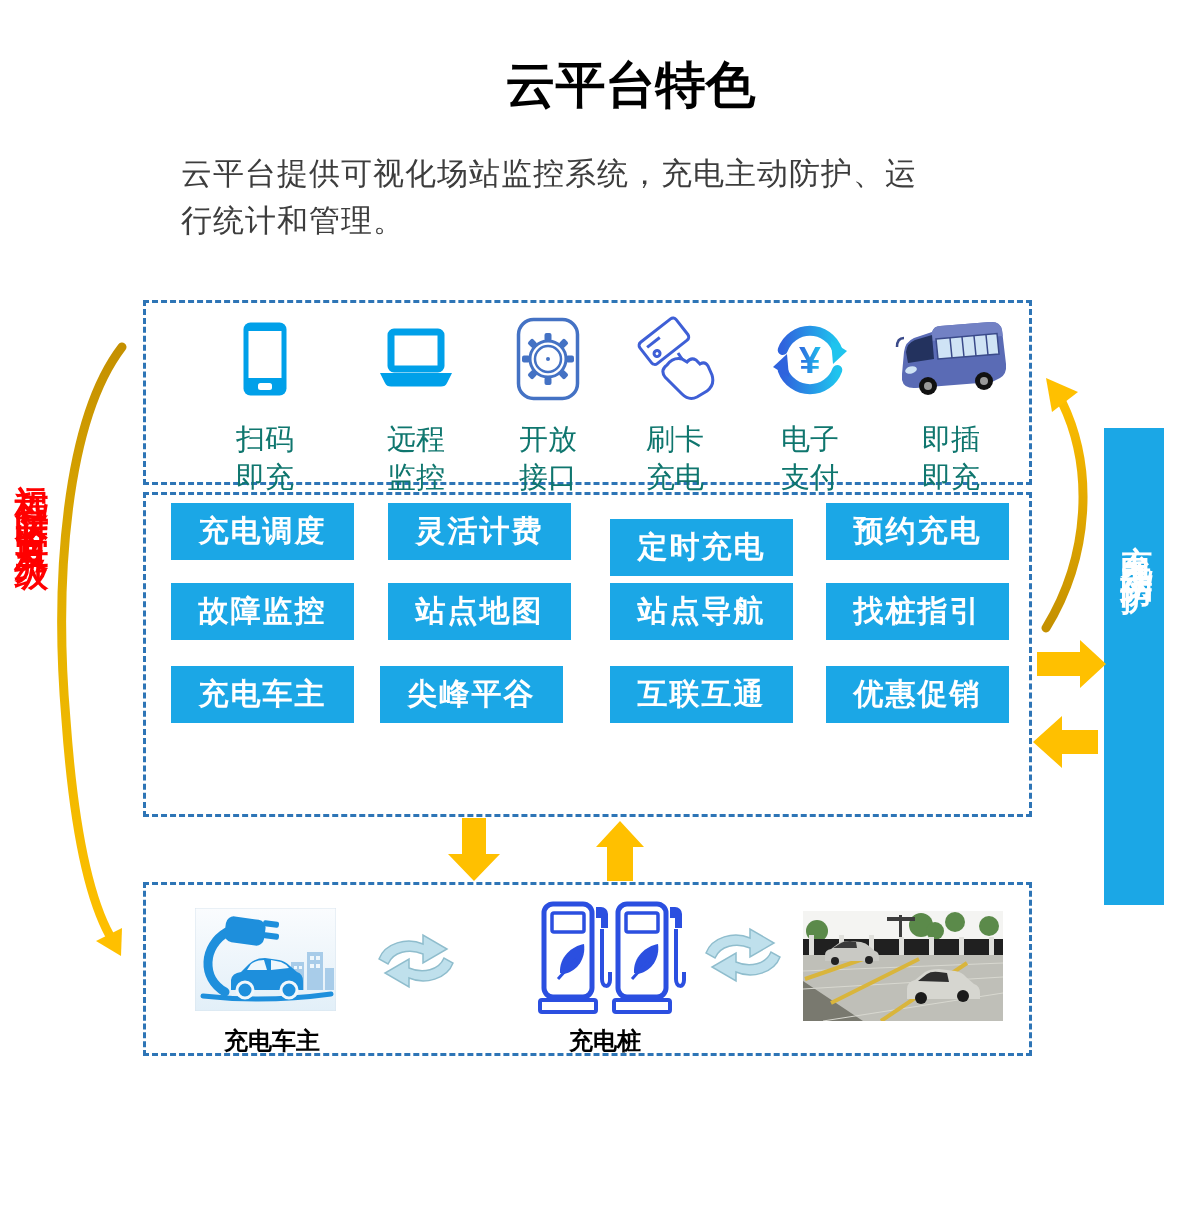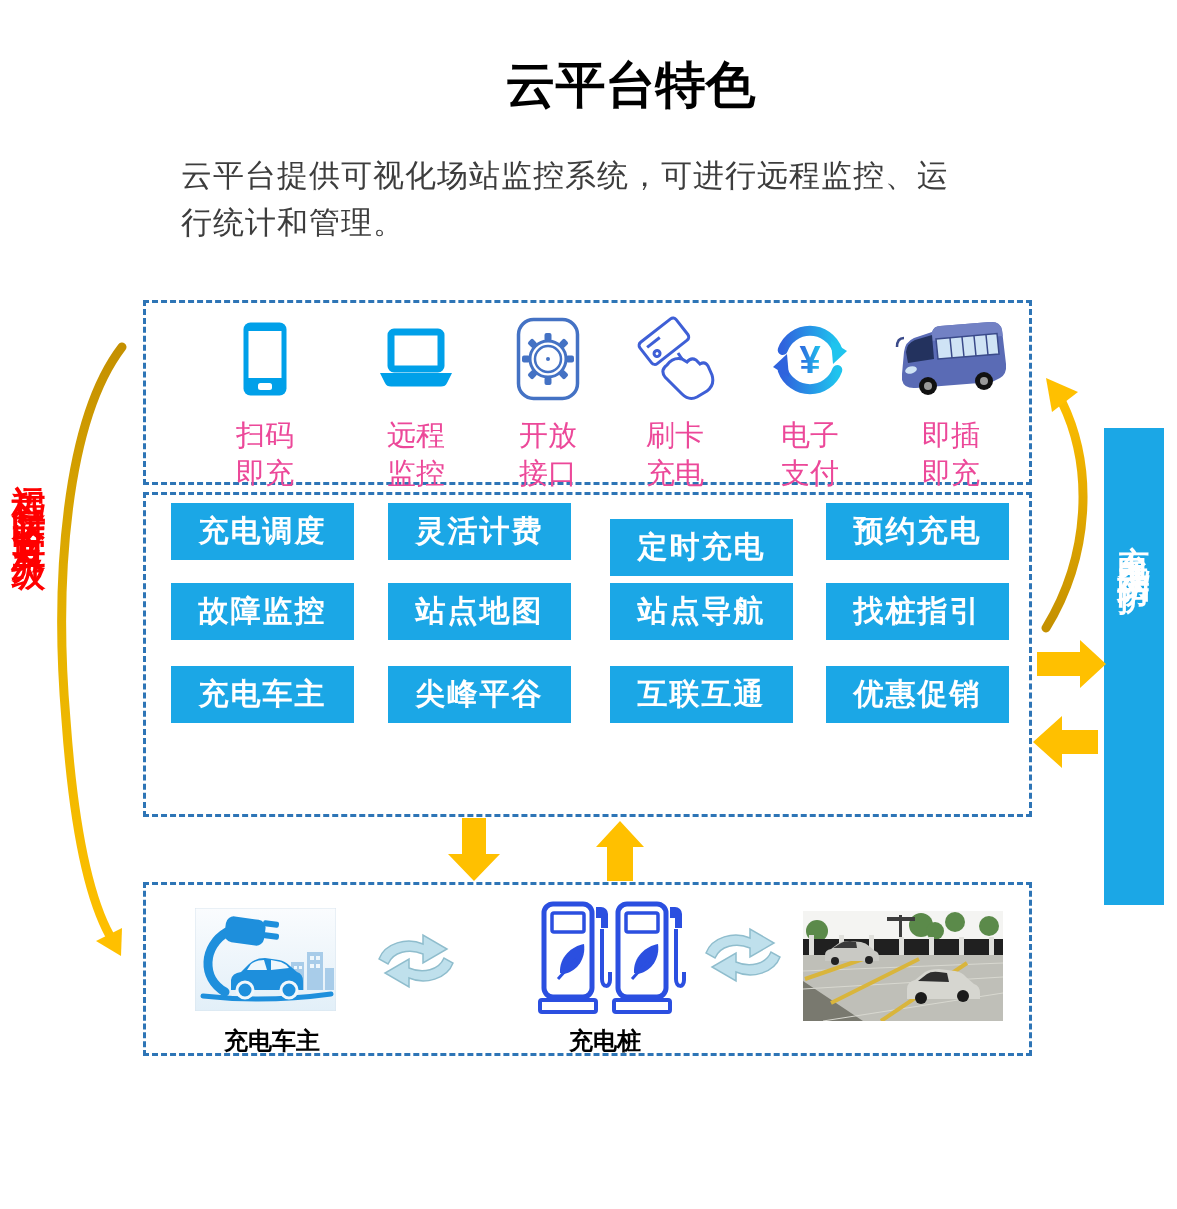--- a/index.html
+++ b/index.html
@@ -1,29 +1,29 @@
 <!DOCTYPE html>
 <html style="--accent-blue: #1BA7E6; --dash-border: #2E75B6; --arrow-yellow: #FFC000; --arrow-gold: #C49000; --banner-red: #FF0000; --icon-blue: #00A0E9; --gear-blue: #4472C4; --pile-blue: #2B4FE0; --swap-arrow-blue: #BFE0EC; --text-dark: #3D3D3D;"><head>
 <meta charset="utf-8">
 <style>
   *{box-sizing:border-box;margin:0;padding:0}
   body{margin:0;background:#fff}
   .canvas{position:relative;width:1177px;height:1209px;background:#fff;overflow:hidden;
-          font-family:Liberation Sans, sans-serif;color:#000}
+          font-family:Liberation Mono, monospace;color:#000}
   .title{position:absolute;left:42px;top:52px;width:1177px;text-align:center;
          font-size:50px;font-weight:bold;color:#000}
   .subtitle{position:absolute;left:181px;top:152px;font-size:31px;line-height:47px;
             color:#3d3d3d;letter-spacing:1px}
   .box{position:absolute;border:3px dashed var(--dash-border,#2E75B6);background:transparent}
   .top-box{left:143px;top:300px;width:889px;height:185px}
   .mid-box{left:143px;top:492px;width:889px;height:325px}
   .bottom-box{left:143px;top:882px;width:889px;height:174px}
   .feature{position:absolute;width:124px;top:10px;text-align:center}
   .icon-wrap{height:92px;display:flex;align-items:center;justify-content:center}
-  .flabel{margin-top:11px;font-size:29px;line-height:38px;color:#ec4899}
+  .flabel{margin-top:18px;font-size:29px;line-height:38px;color:#0f766e}
   .fn-btn{position:absolute;width:183px;height:57px;background:var(--accent-blue,#1BA7E6);
           color:#fff;font-size:30px;font-weight:bold;display:flex;align-items:center;
           justify-content:center;letter-spacing:2px}
   .left-banner{position:absolute;left:6px;top:458px;writing-mode:vertical-rl;
                font-size:34px;font-weight:bold;color:var(--banner-red,#FF0000);letter-spacing:9px}
   .right-bar{position:absolute;left:1104px;top:428px;width:60px;height:477px;
              background:var(--accent-blue,#1BA7E6);color:#fff;writing-mode:vertical-rl;
              font-size:32px;font-weight:bold;letter-spacing:7px;line-height:60px;padding-top:92px}
   .entity-img{position:absolute}
   .entity-label{position:absolute;top:140px;width:200px;text-align:center;
@@ -31,21 +31,21 @@
   .overlay{position:absolute;left:0;top:0;width:1177px;height:1209px;pointer-events:none}
 </style>
 </head>
 <body>
 
 <div class="canvas">
 
   <div class="title">云平台特色</div>
 
   <div class="subtitle">
-    <div>云平台提供可视化场站监控系统，可进行远程监控、运</div>
+    <div>云平台提供可视化场站监控系统，充电主动防护、运</div>
     <div>行统计和管理。</div>
   </div>
 
   <div class="left-banner">远程实时监管及升级</div>
   <div class="right-bar">充电主动防护</div>
 
   <div class="box top-box">
 
     <div class="feature" style="left:57px">
       <div class="icon-wrap">
@@ -165,21 +165,21 @@
   <div class="box mid-box">
     <div class="fn-btn" style="left:242px;top:8px">灵活计费</div>
     <div class="fn-btn" style="left:25px;top:8px">充电调度</div>
     <div class="fn-btn" style="left:464px;top:24px">定时充电</div>
     <div class="fn-btn" style="left:680px;top:8px">预约充电</div>
     <div class="fn-btn" style="left:25px;top:88px">故障监控</div>
     <div class="fn-btn" style="left:242px;top:88px">站点地图</div>
     <div class="fn-btn" style="left:464px;top:88px">站点导航</div>
     <div class="fn-btn" style="left:680px;top:88px">找桩指引</div>
     <div class="fn-btn" style="left:25px;top:171px">充电车主</div>
-    <div class="fn-btn" style="left:242px;top:171px">尖峰平谷</div>
+    <div class="fn-btn" style="left:234px;top:171px">尖峰平谷</div>
     <div class="fn-btn" style="left:464px;top:171px">互联互通</div>
     <div class="fn-btn" style="left:680px;top:171px">优惠促销</div>
   </div>
 
   <div class="box bottom-box">
 
     <div class="entity-img" style="left:49px;top:23px">
       <svg width="141" height="103" viewBox="0 0 141 103">
         <defs>
             <linearGradient id="evbg" x1="0" y1="0" x2="0" y2="1">

